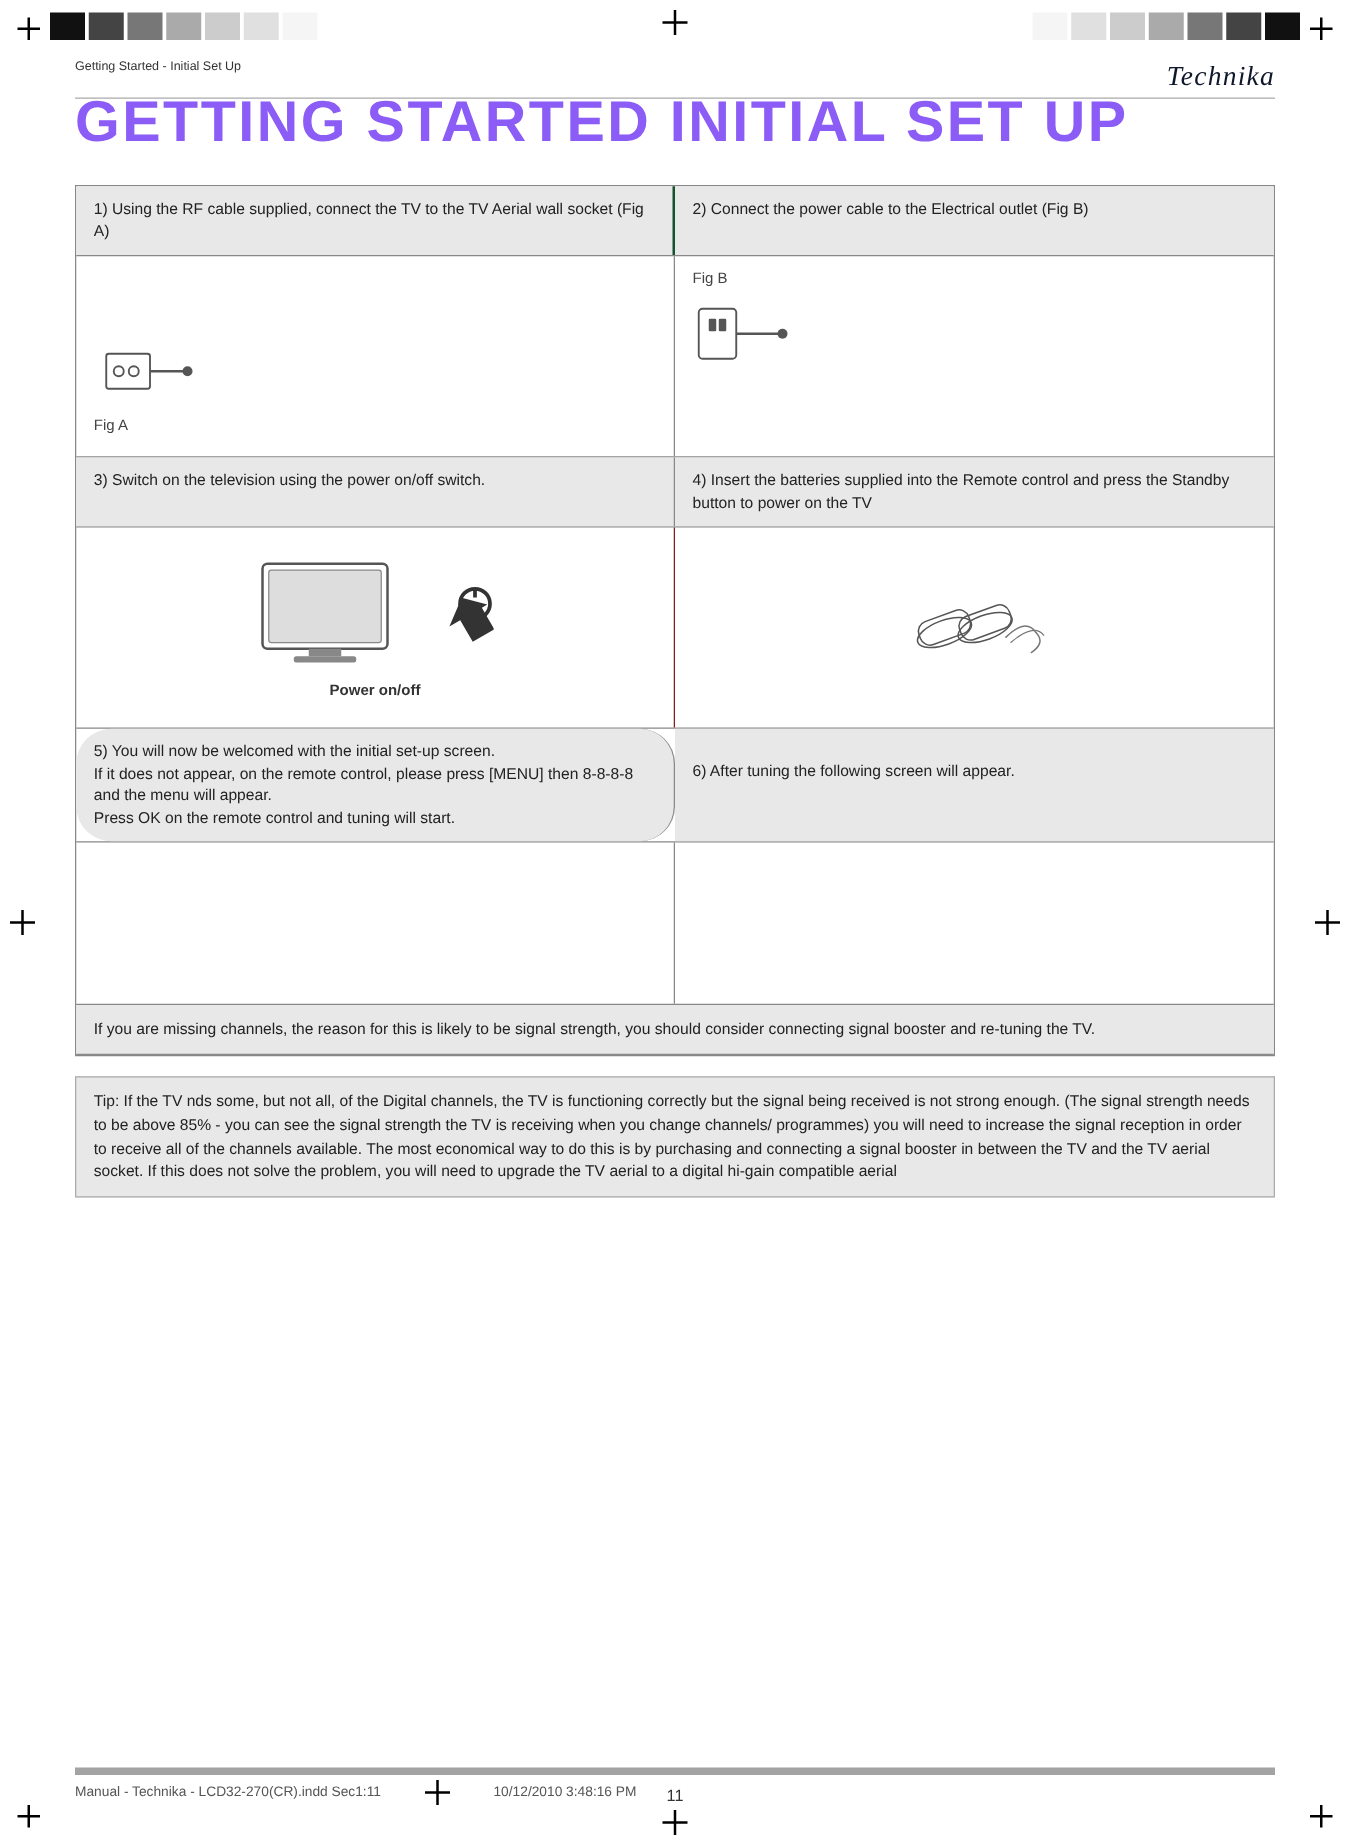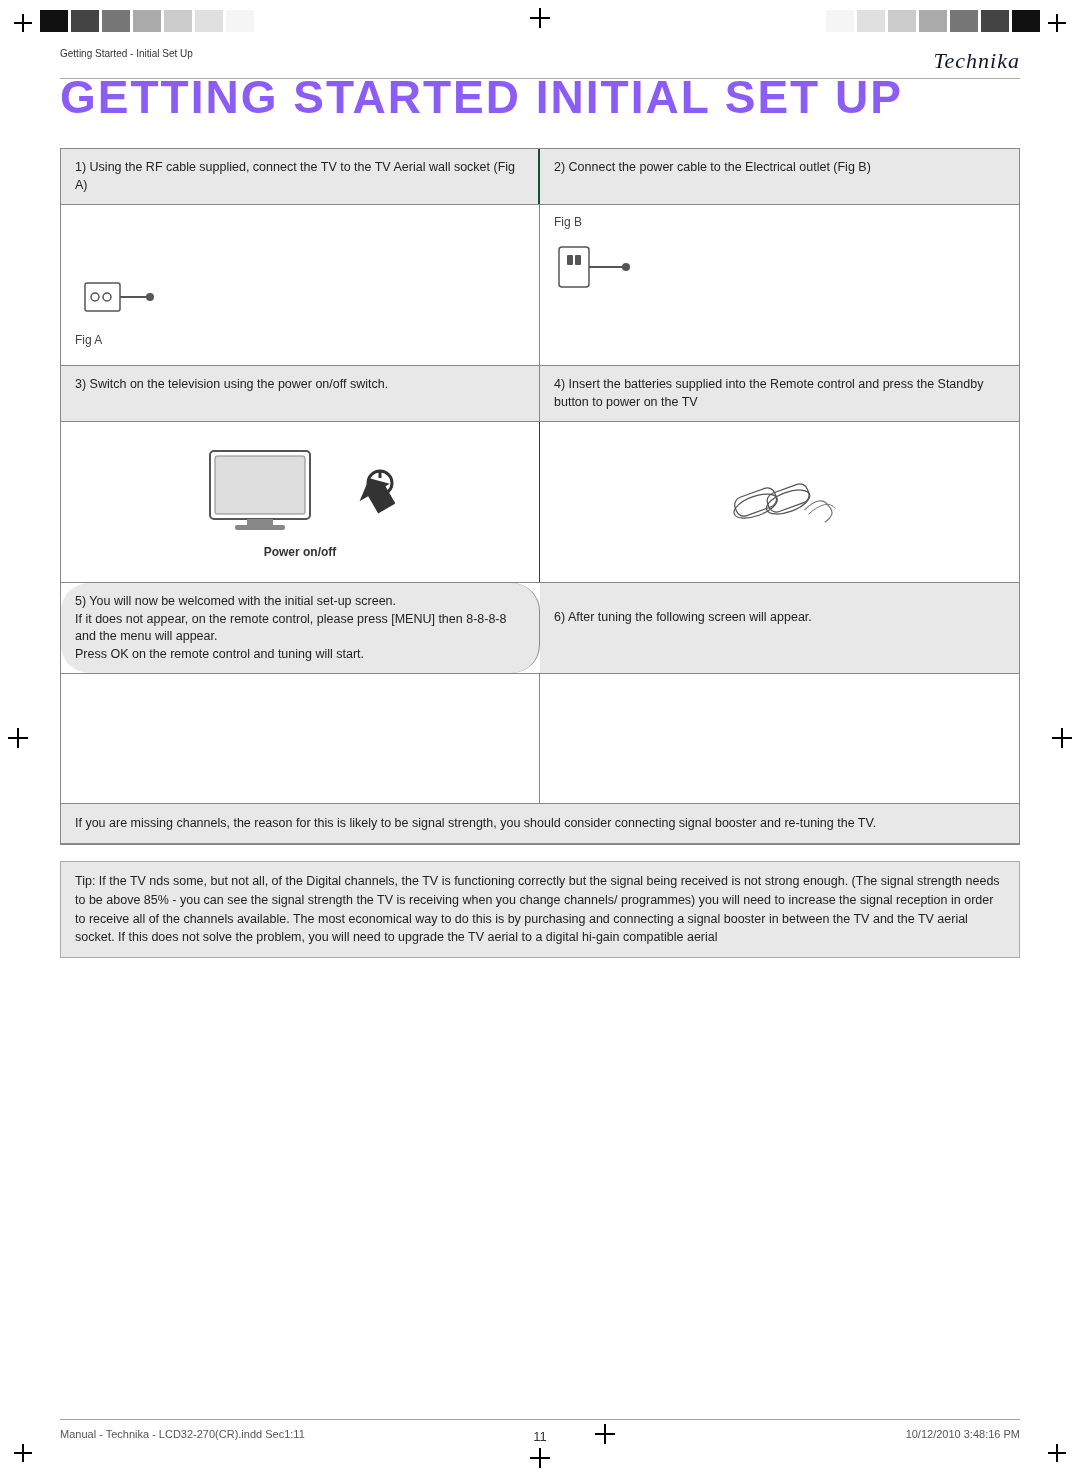--- a/index.html
+++ b/index.html
@@ -365,23 +365,23 @@
       margin-top: 4px;
     }
 
     
     .footer {
       position: absolute;
       bottom: 32px;
       left: 60px;
       right: 60px;
       display: flex;
-      justify-content: space-between;
+      justify-content: flex-start;
       align-items: center;
-      border-top: 1px solid #a3a3a3;
+      border-top: 6px solid #a3a3a3;
       padding-top: 4px;
       gap: 35px;
     }
     .footer-left {
       font-size: 11px;
       color: #555;
     }
     .footer-right {
       font-size: 11px;
       color: #555;

